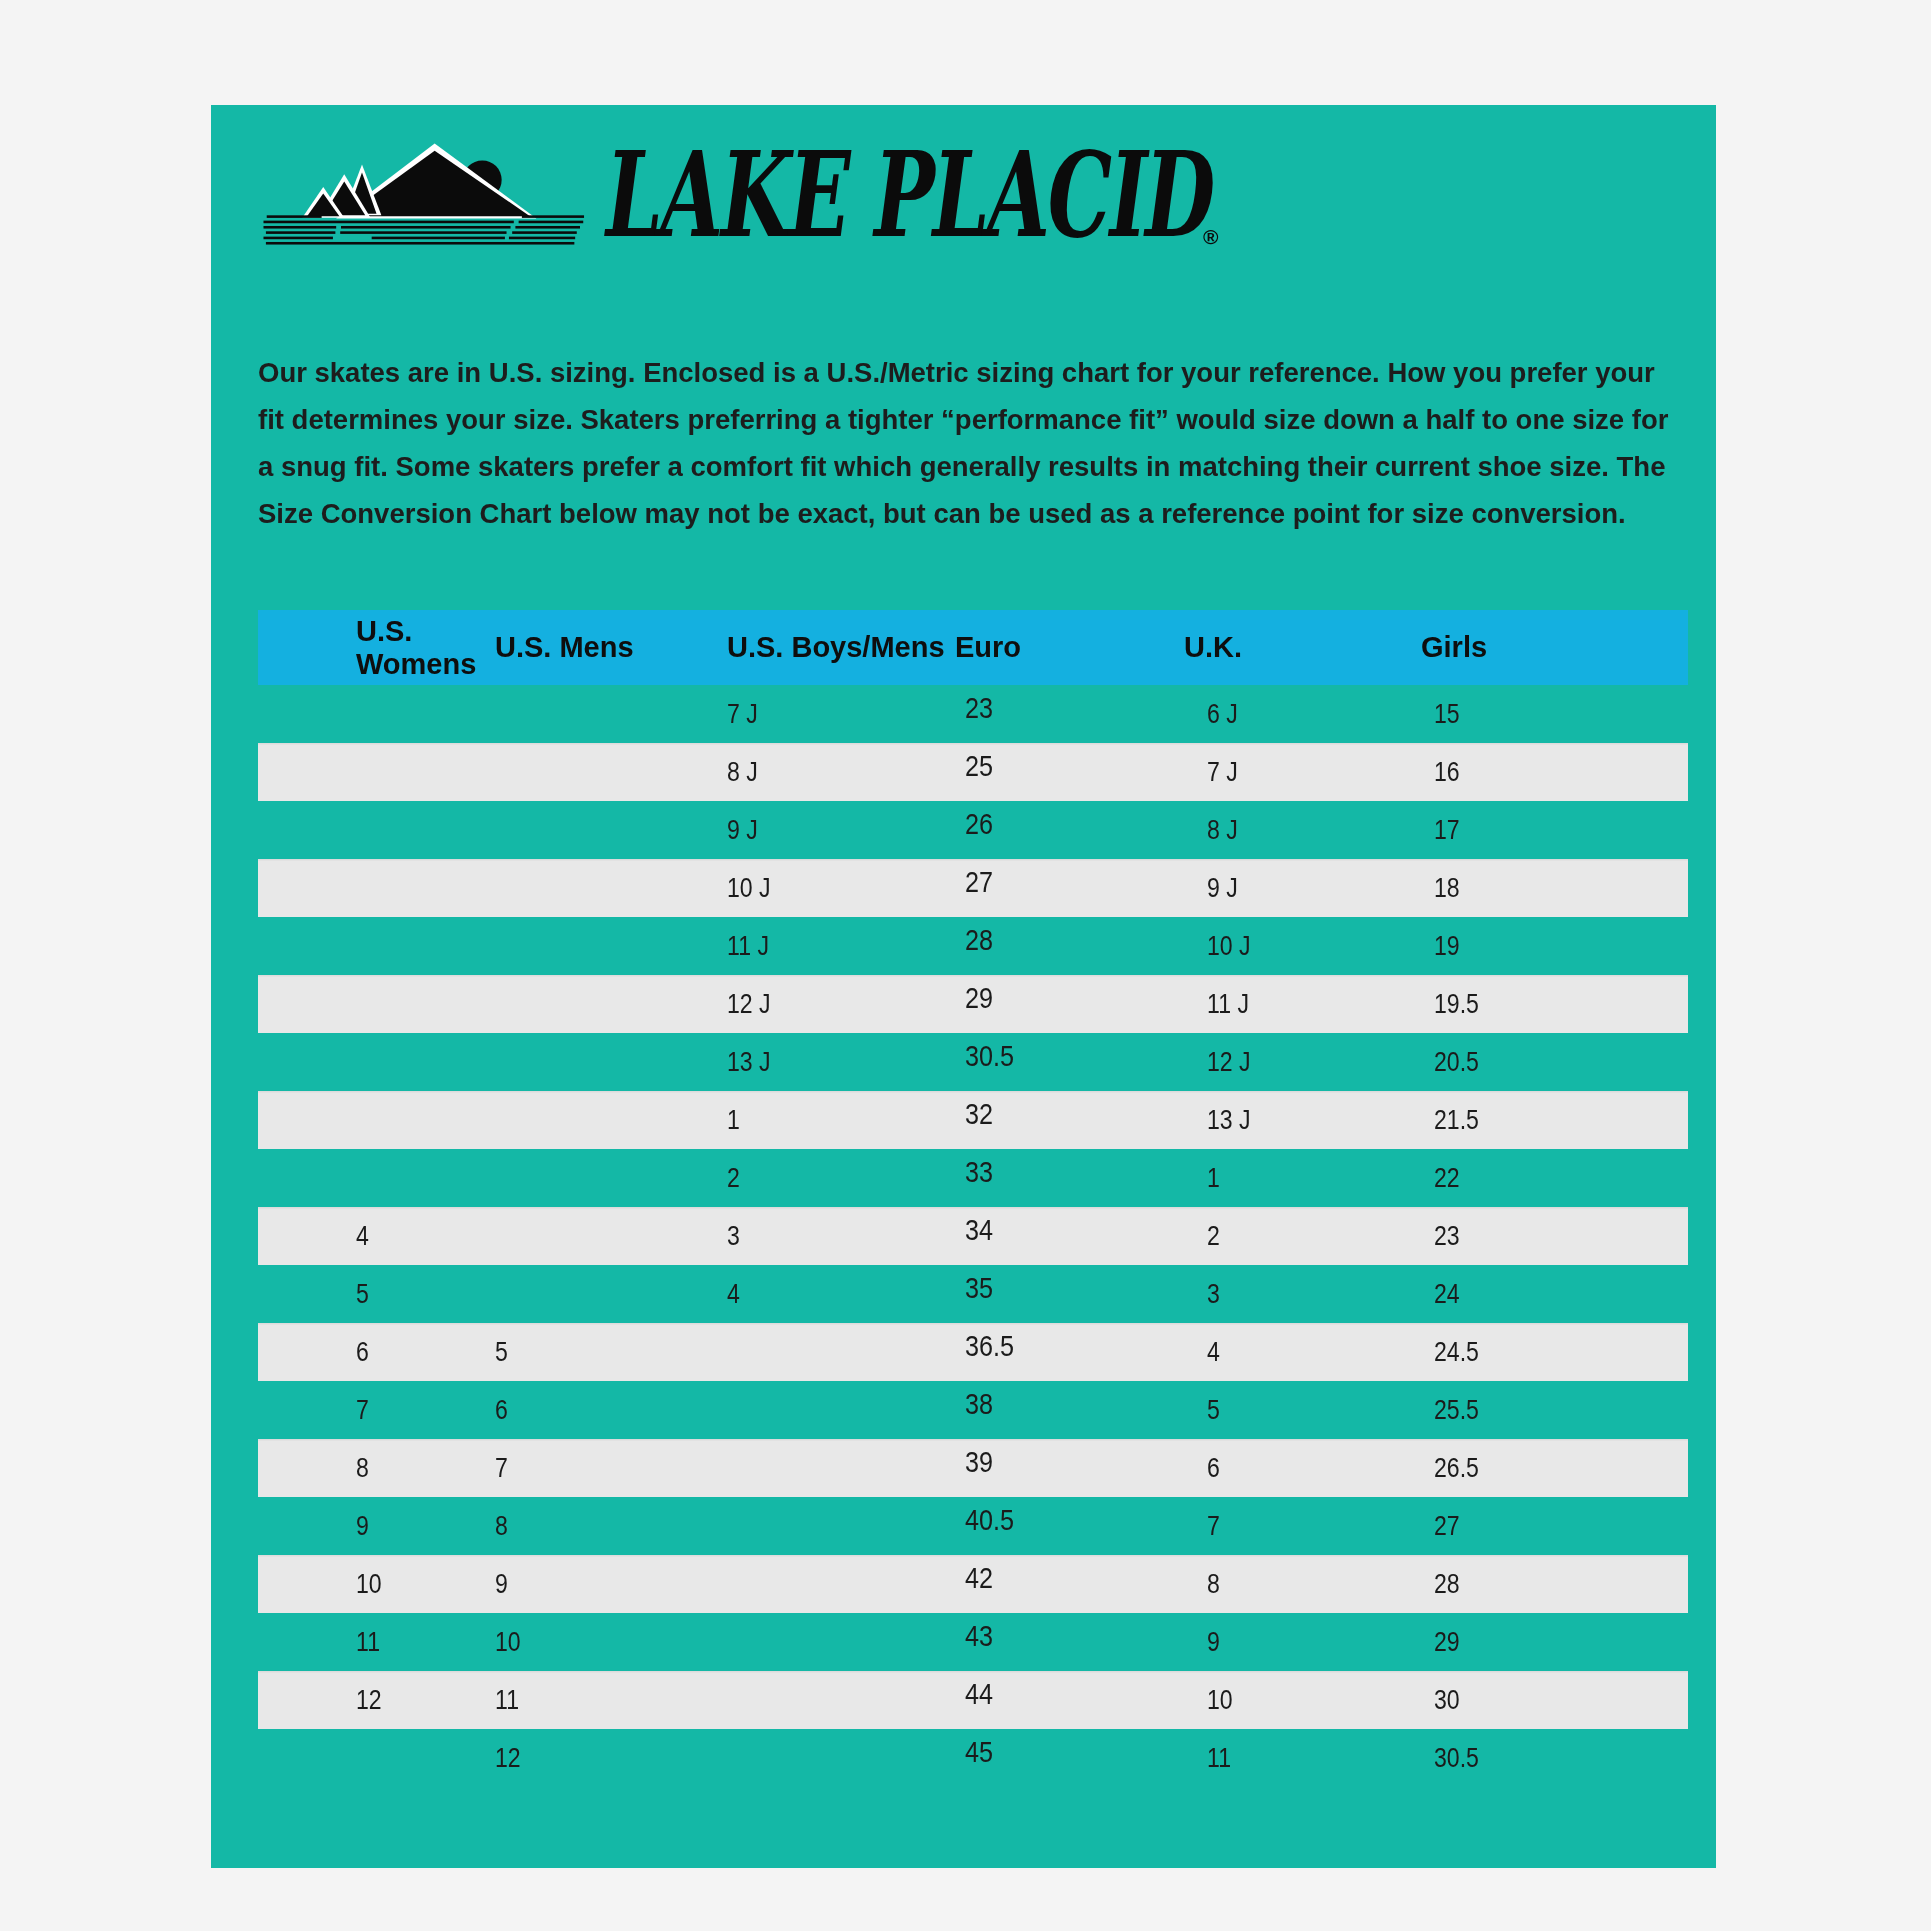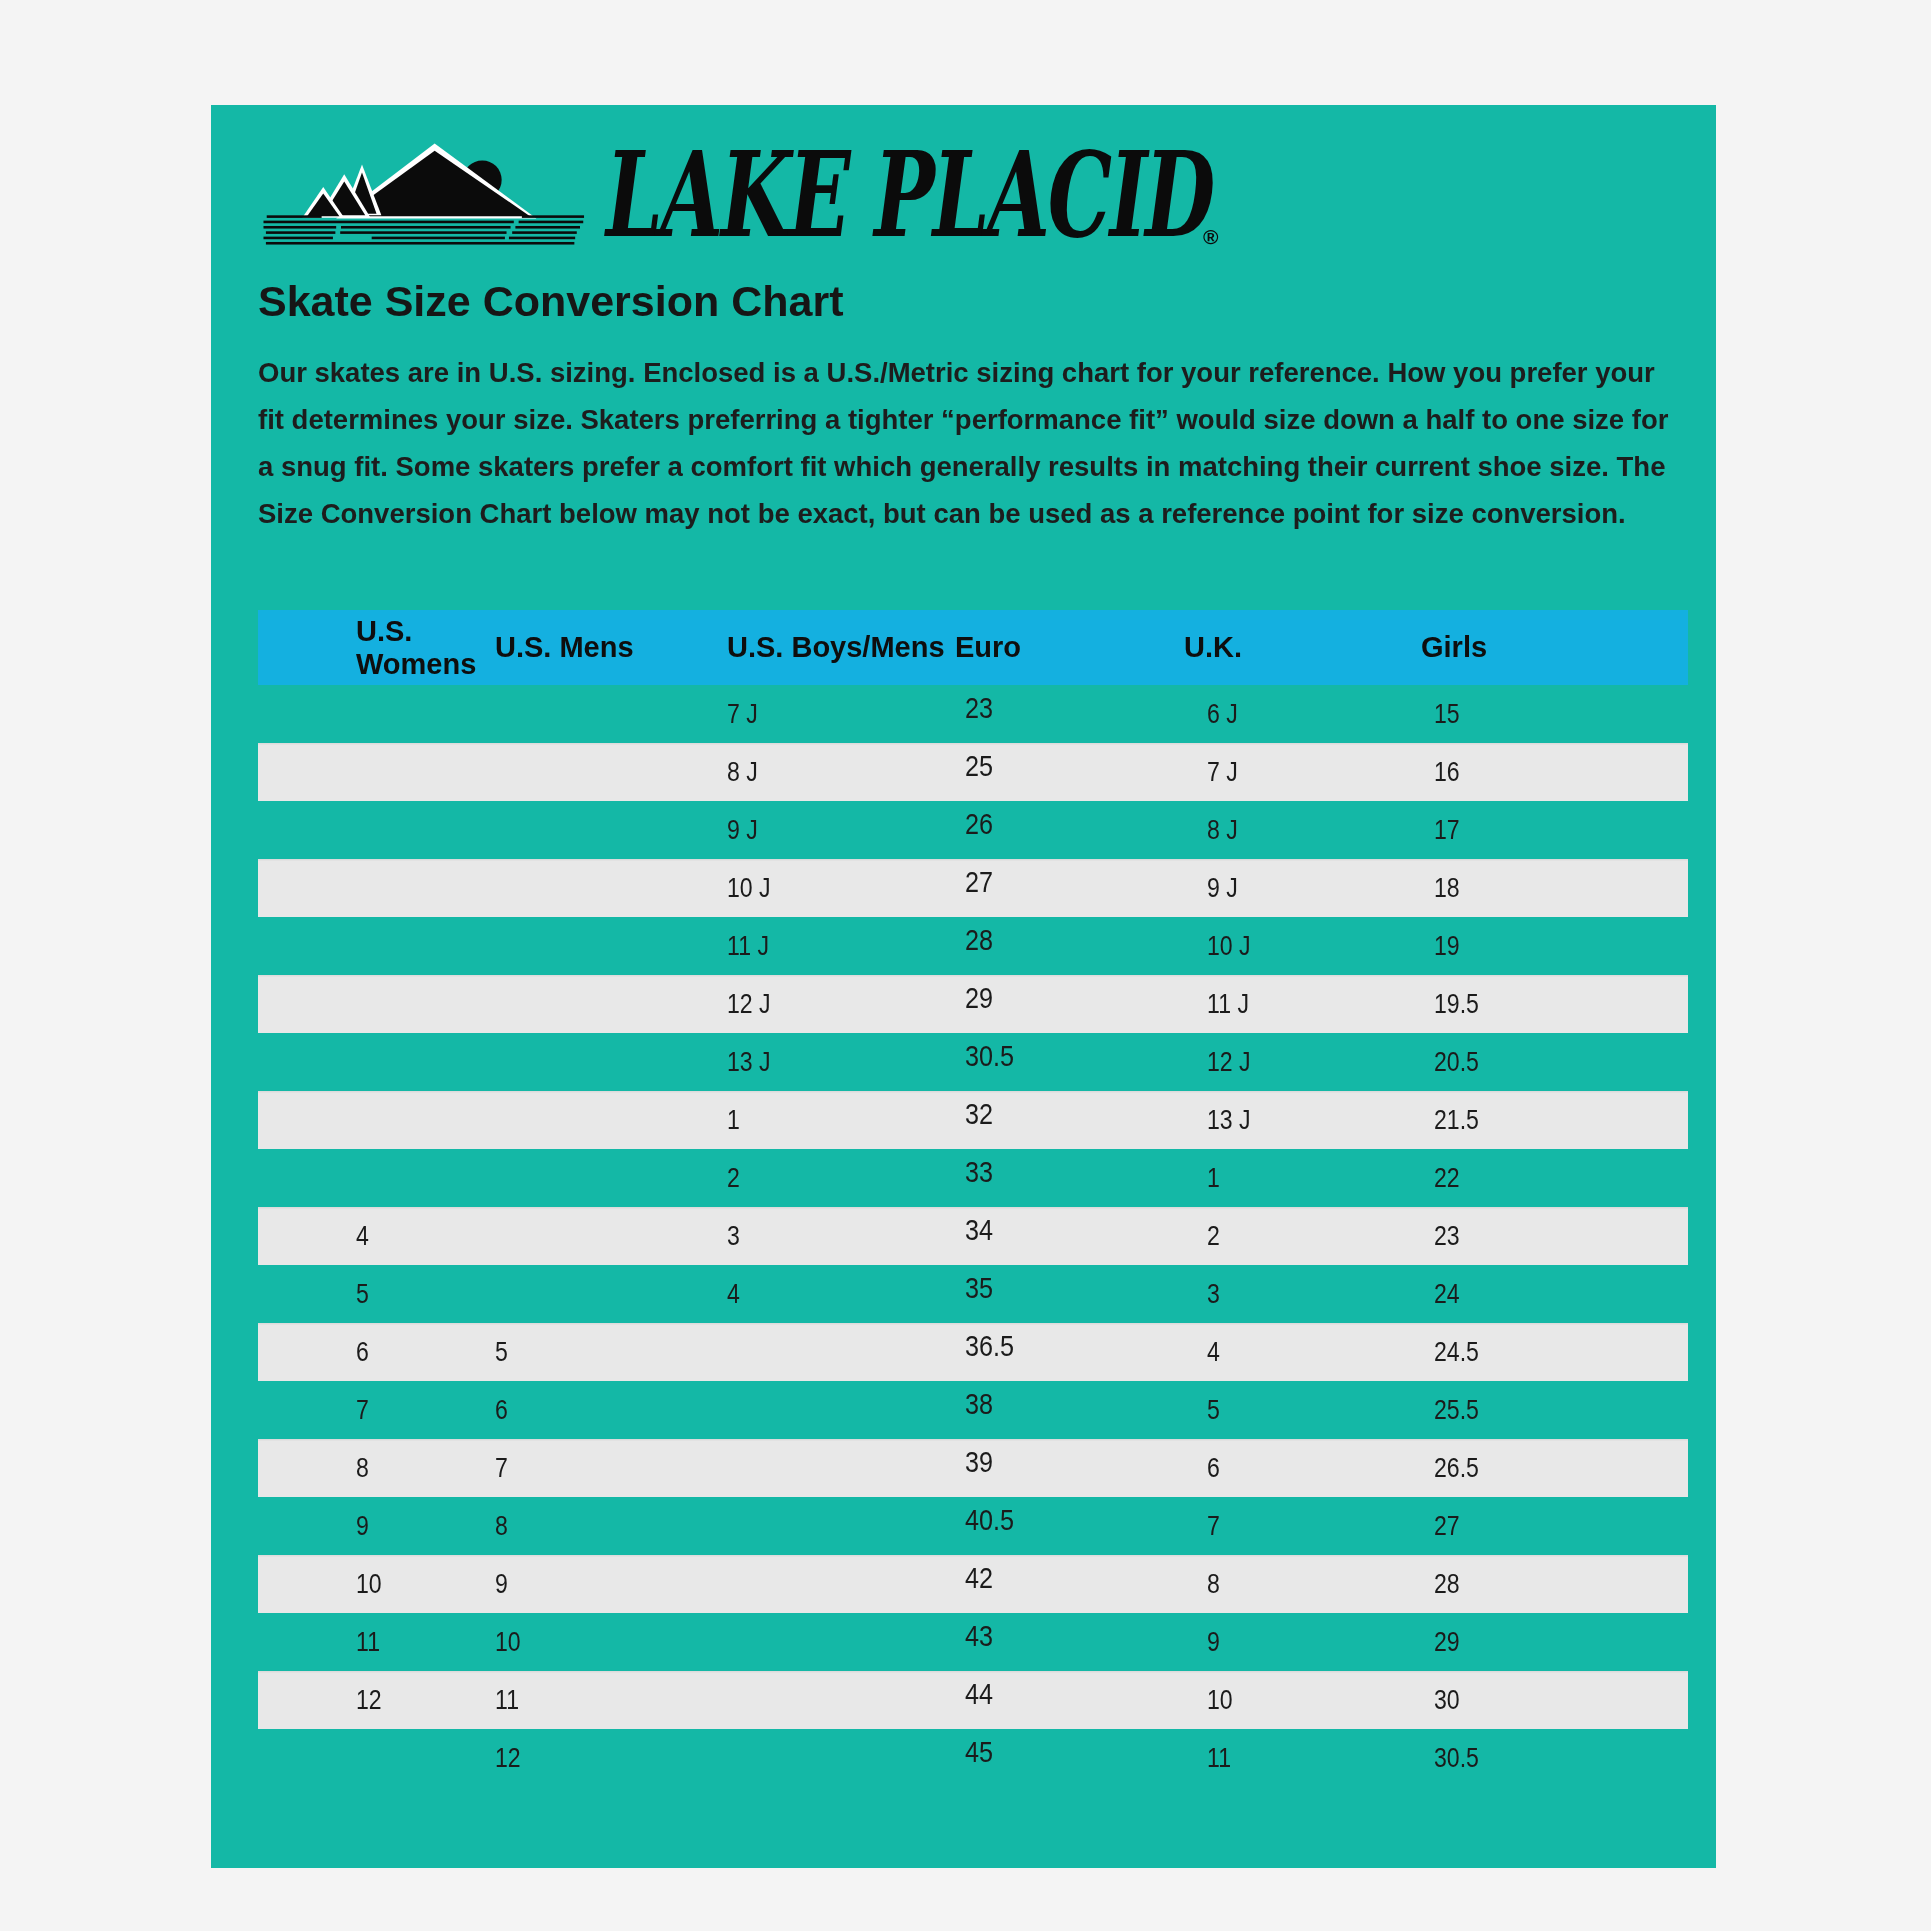--- a/index.html
+++ b/index.html
@@ -102,21 +102,20 @@
       <rect x="6" y="123.4" width="86" height="3.2"></rect>
       <rect x="140" y="123.4" width="165" height="3.2"></rect>
       <rect x="310" y="123.4" width="82" height="3.2"></rect>
       <rect x="9" y="130" width="382" height="3.2"></rect>
     </g>
   </svg>
 
   <div class="brand">LAKE PLACID</div>
   <div class="registered">®</div>
 
-  <div class="page-title">Skate Size Conversion Chart</div>
 
   <div class="intro">Our skates are in U.S. sizing. Enclosed is a U.S./Metric sizing chart for your reference. How you prefer your fit determines your size. Skaters preferring a tighter “performance fit” would size down a half to one size for a snug fit. Some skaters prefer a comfort fit which generally results in matching their current shoe size. The Size Conversion Chart below may not be exact, but can be used as a reference point for size conversion.</div>
 
   <table class="size-table">
     <colgroup>
       <col class="w1">
         <col class="w2">
         <col class="w3">
         <col class="w4">
         <col class="w5">

